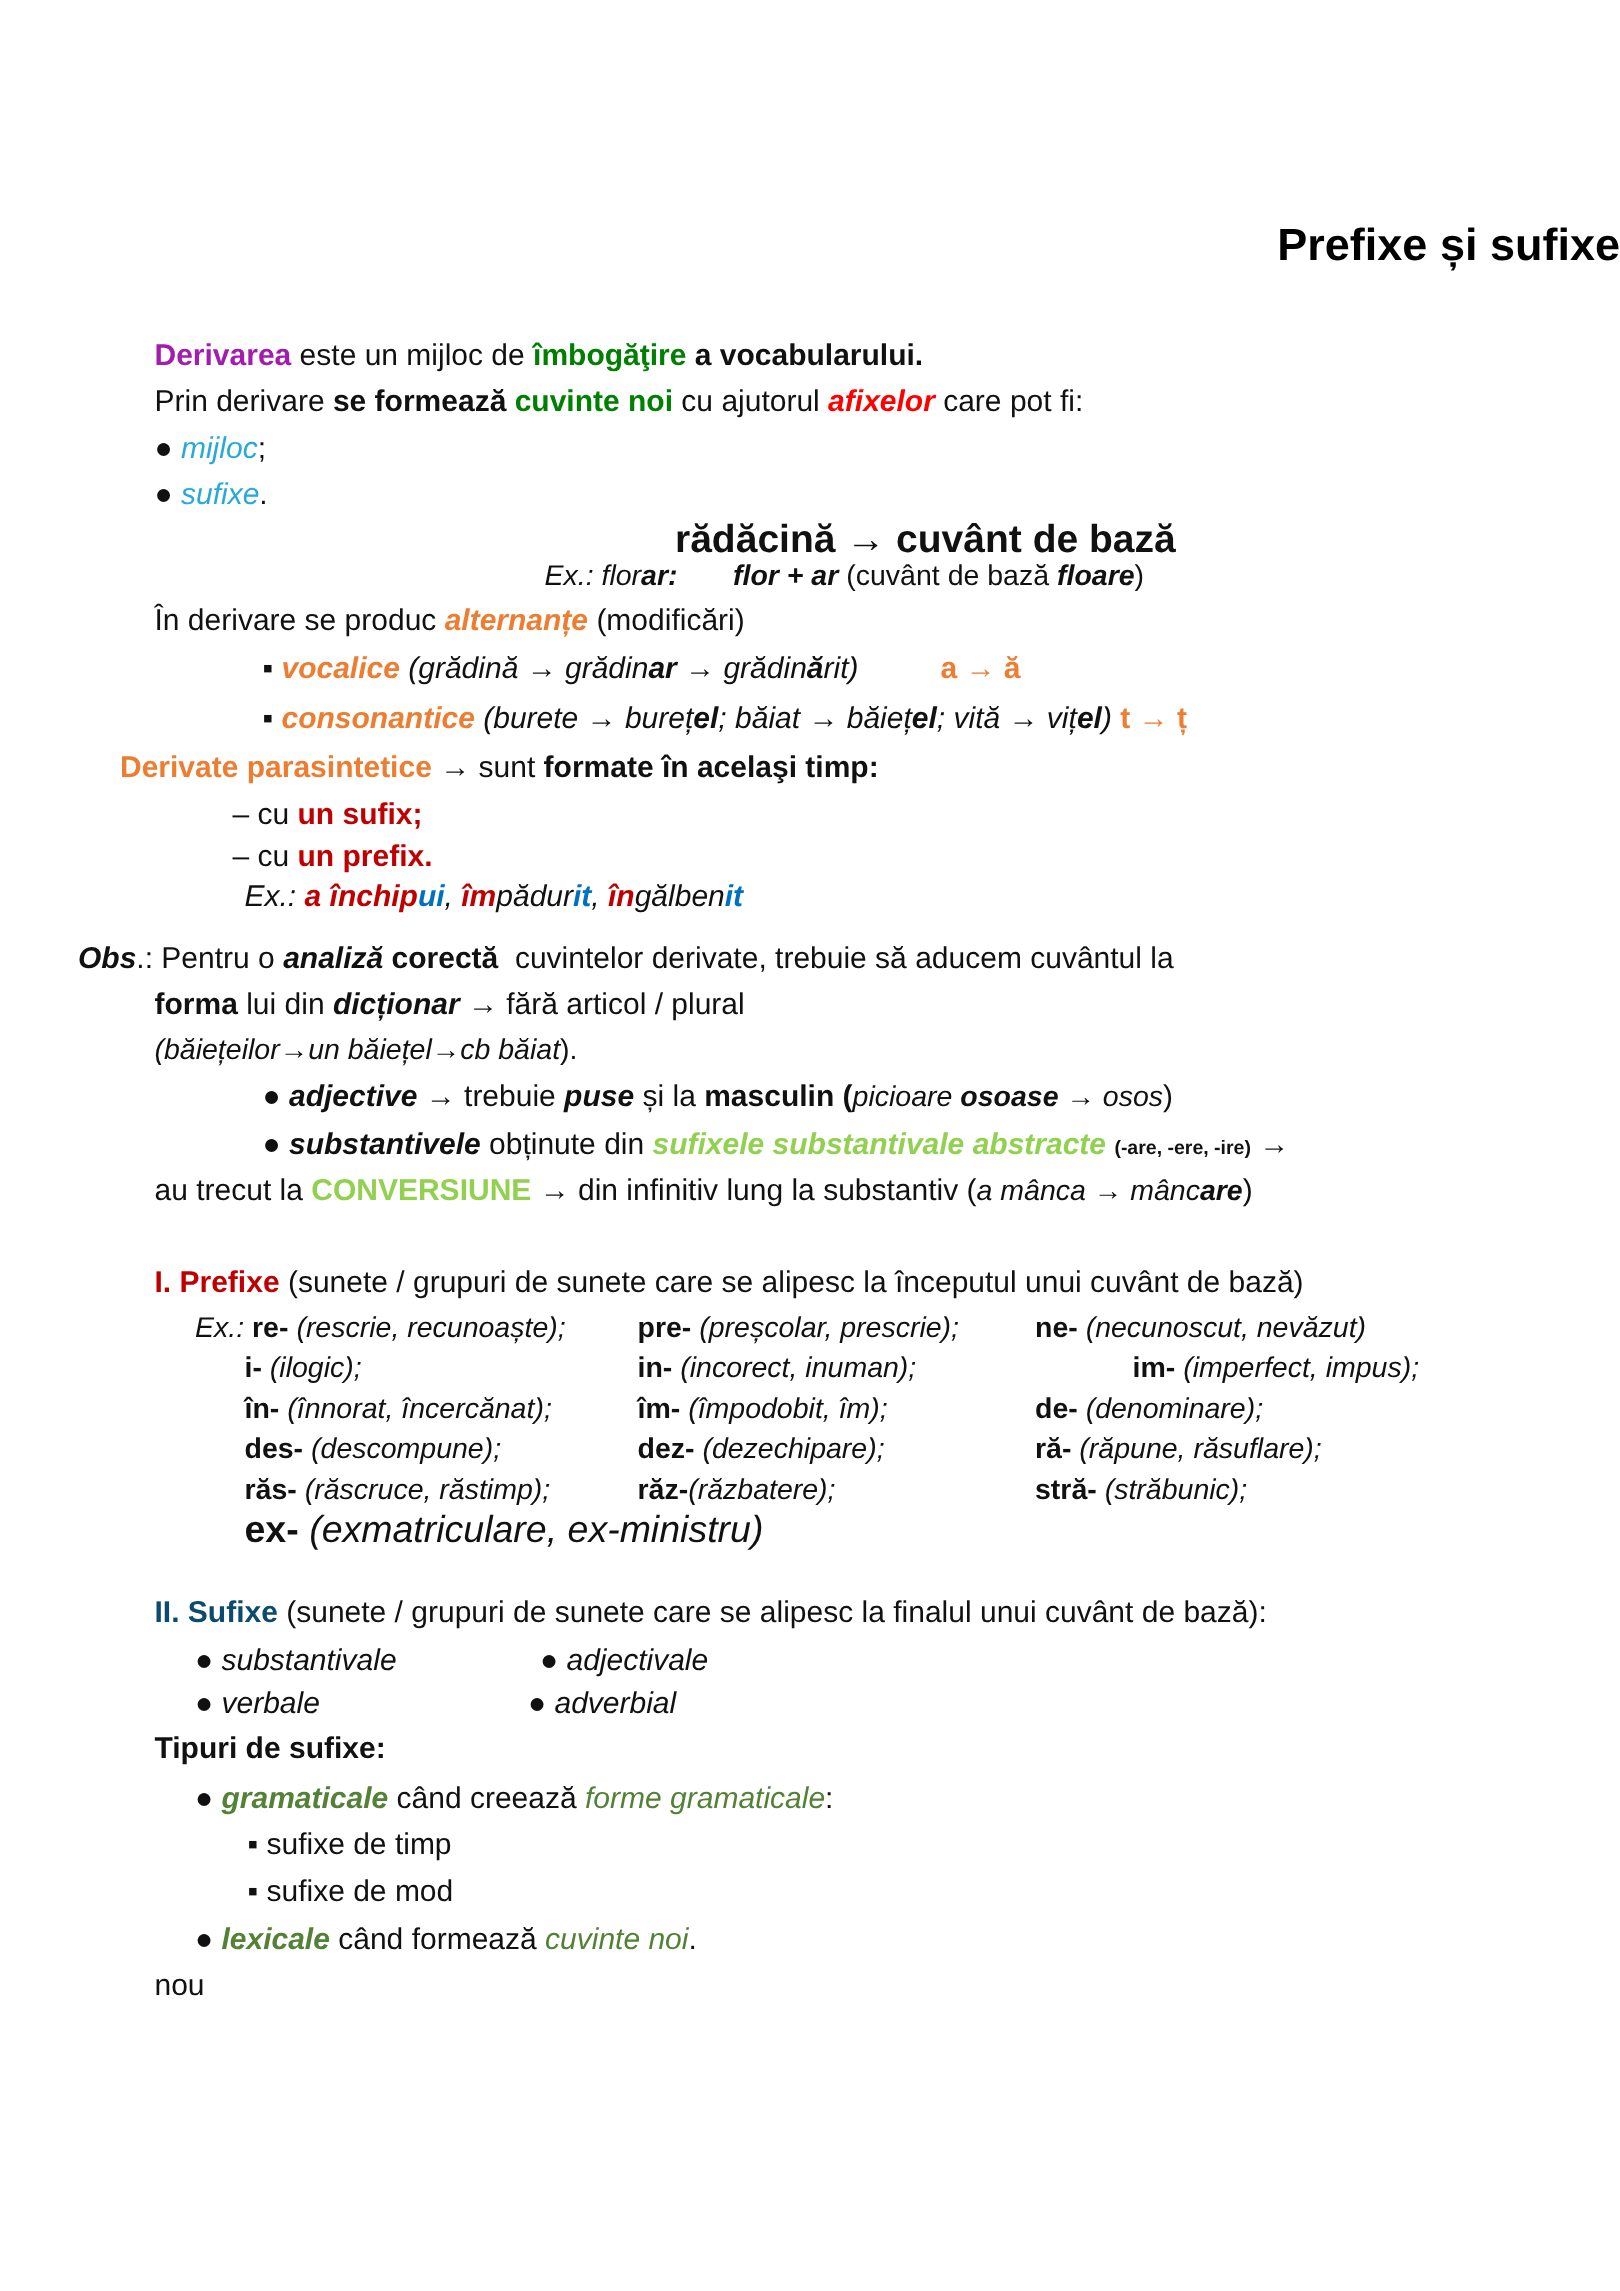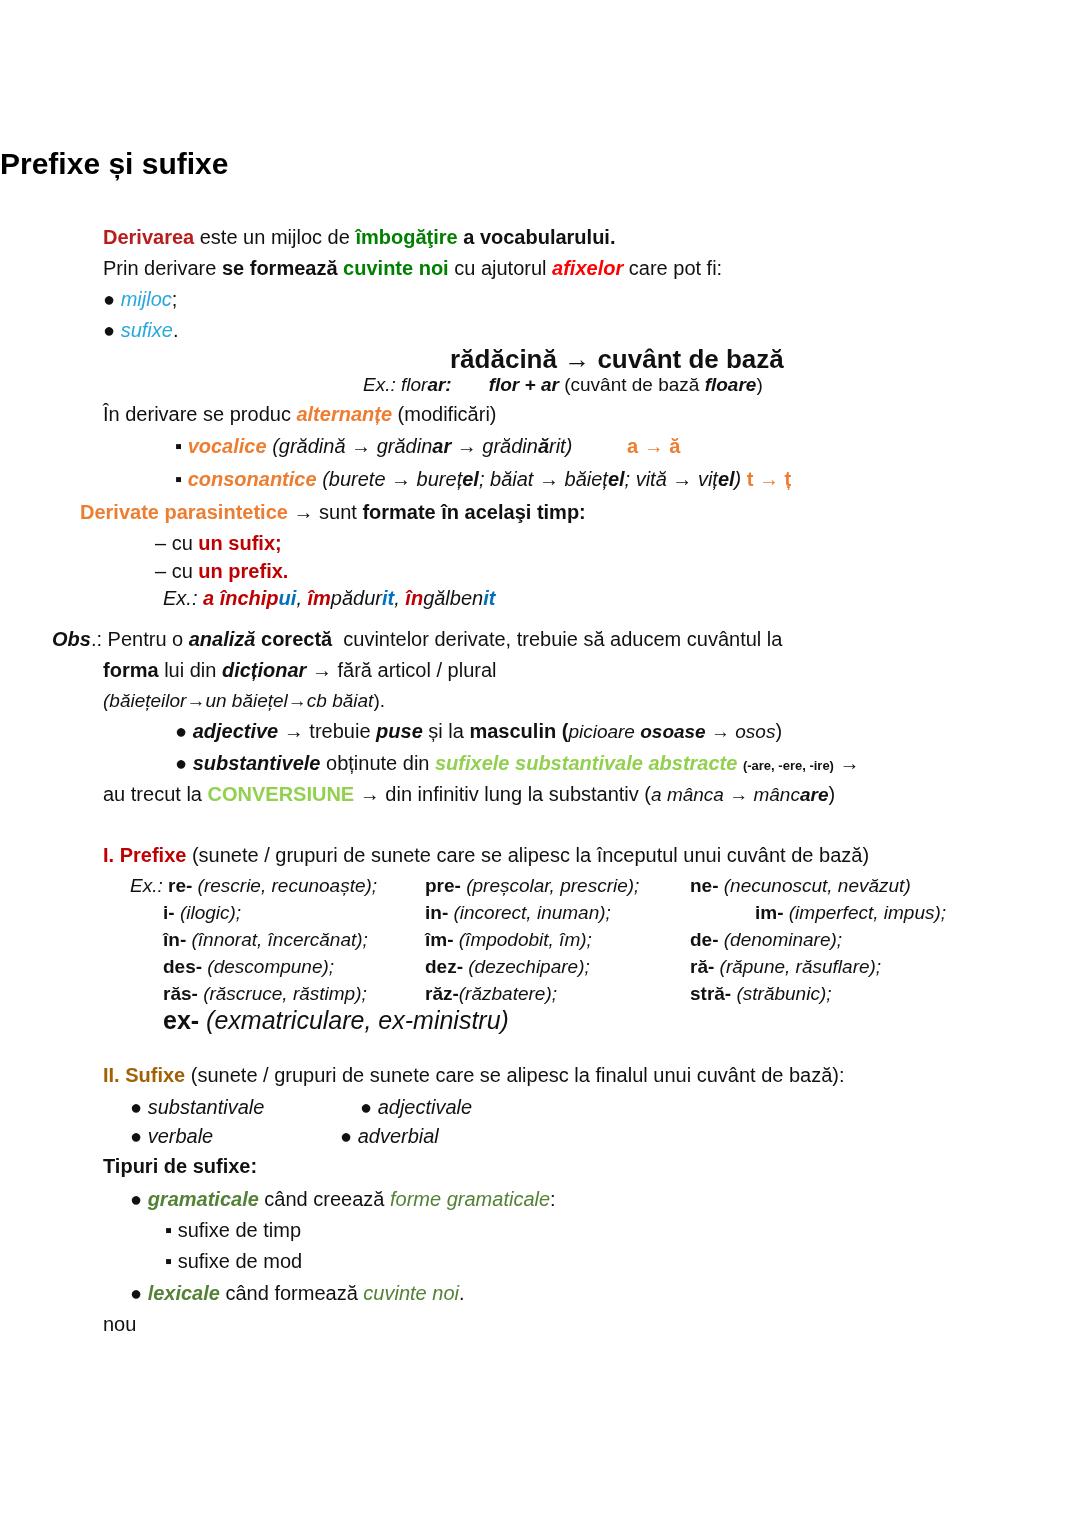--- a/index.html
+++ b/index.html
@@ -7,21 +7,21 @@
     position:relative;
     width:1080px; height:1527px;
     margin:0 auto;
     background:#ffffff;
     font-family:"Liberation Sans", sans-serif;
     color:#111111;
     overflow:hidden;
   }
   #page-title {
     margin:145px 0 0 0;
-    text-align:left;
+    text-align:right;
     font-size:30px;
     font-weight:700;
     line-height:38px;
     color:#000000;
     font-family:"Liberation Sans", sans-serif;
   }
   .line {
     position:relative;
     white-space:pre;
     font-size:20px;
@@ -30,21 +30,21 @@
   .line span { display:inline; }
   .b { font-weight:700; }
   .i { font-style:italic; }
 </style>
 </head>
 <body>
 
 <div id="page">
   <h1 id="page-title">Prefixe și sufixe</h1>
   <div id="doc">
-      <div class="line" style="margin-top: 39px; height: 31px; line-height: 31px; padding-left: 103px;"><span class="b" style="color: #b91c1c;">Derivarea</span><span> este un mijloc de </span><span class="b" style="color: rgb(0, 128, 0);">îmbogăţire</span><span class="b"> a vocabularului.</span></div>
+      <div class="line" style="margin-top: 39px; height: 31px; line-height: 31px; padding-left: 103px;"><span class="b" style="color: #a21caf;">Derivarea</span><span> este un mijloc de </span><span class="b" style="color: rgb(0, 128, 0);">îmbogăţire</span><span class="b"> a vocabularului.</span></div>
       <div class="line" style="height: 31px; line-height: 31px; padding-left: 103px;"><span>Prin derivare </span><span class="b">se formează </span><span class="b" style="color: rgb(0, 128, 0);">cuvinte noi</span><span> cu ajutorul </span><span class="b i" style="color: rgb(255, 0, 0);">afixelor</span><span> care pot fi:</span></div>
       <div class="line" style="height: 31px; line-height: 31px; padding-left: 103px;"><span>● </span><span class="i" style="color: rgb(41, 168, 220);">mijloc</span><span>;</span></div>
       <div class="line" style="height: 31px; line-height: 31px; padding-left: 103px;"><span>● </span><span class="i" style="color: rgb(41, 168, 220);">sufixe</span><span>.</span></div>
       <div class="line" style="height: 26px; line-height: 26px; font-size: 26px; padding-left: 450px;"><span class="b">rădăcină → cuvânt de bază</span></div>
       <div class="line" style="height: 26px; line-height: 26px; font-size: 19px; padding-left: 363px;"><span class="i">Ex.: flor</span><span class="b i">ar:</span><span>       </span><span class="b i">flor + ar</span><span> (cuvânt de bază </span><span class="b i">floare</span><span>)</span></div>
       <div class="line" style="height: 32px; line-height: 32px; padding-left: 103px;"><span>În derivare se produc </span><span class="b i" style="color: rgb(237, 125, 49); text-align: right;">alternanțe</span><span> (modificări)</span></div>
       <div class="line" style="height: 33px; line-height: 33px; padding-left: 175px;"><span>▪ </span><span class="b i" style="color: rgb(237, 125, 49);">vocalice</span><span class="i"> (</span><span class="i">grădină → grădin</span><span class="b i">ar</span><span class="i"> → grădin</span><span class="b i">ă</span><span class="i">rit</span><span class="i">)</span><span class="b" style="color: rgb(237, 125, 49); position: absolute; left: 627px;">a → ă</span></div>
       <div class="line" style="height: 33px; line-height: 33px; padding-left: 175px;"><span>▪ </span><span class="b i" style="color: rgb(237, 125, 49);">consonantice</span><span class="i"> (</span><span class="i">burete → bureț</span><span class="b i">el</span><span class="i">; băiat → băieț</span><span class="b i">el</span><span class="i">; vită → viț</span><span class="b i">el</span><span class="i">)</span><span class="b" style="color: rgb(237, 125, 49);"> t → ț</span></div>
       <div class="line" style="height: 32px; line-height: 32px; padding-left: 80px;"><span class="b" style="color: rgb(237, 125, 49);">Derivate parasintetice</span><span> → sunt </span><span class="b">formate în acelaşi timp:</span></div>
       <div class="line" style="height: 30px; line-height: 30px; padding-left: 155px;"><span>– cu </span><span class="b" style="color: rgb(192, 0, 0);">un sufix;</span></div>
@@ -56,23 +56,23 @@
       <div class="line" style="height: 31px; line-height: 31px; padding-left: 175px;"><span>● </span><span class="b i">adjective</span><span> → trebuie </span><span class="b i">puse</span><span> și la </span><span class="b">masculin (</span><span class="i" style="font-size: 19px;">picioare </span><span class="b i" style="font-size: 19px;">osoase</span><span class="i" style="font-size: 19px;"> → osos</span><span>)</span></div>
       <div class="line" style="height: 32px; line-height: 32px; padding-left: 175px;"><span>● </span><span class="b i">substantivele</span><span> obținute din </span><span class="b i" style="color: rgb(146, 208, 80);">sufixele substantivale abstracte</span><span> </span><span class="b" style="font-size: 13px;">(-are, -ere, -ire)</span><span> →</span></div>
       <div class="line" style="height: 31px; line-height: 31px; padding-left: 103px;"><span>au trecut la </span><span class="b" style="color: rgb(146, 208, 80);">CONVERSIUNE</span><span> → din infinitiv lung la substantiv (</span><span class="i" style="font-size: 19px;">a mânca → mânc</span><span class="b i" style="font-size: 19px;">are</span><span>)</span></div>
       <div class="line" style="margin-top: 29px; height: 33px; line-height: 33px; padding-left: 103px;"><span class="b" style="color: rgb(192, 0, 0);">I. Prefixe</span><span> (sunete / grupuri de sunete care se alipesc la începutul unui cuvânt de bază)</span></div>
       <div class="line" style="height: 27px; line-height: 27px; font-size: 19px;"><span style="position: absolute; left: 130px;"><span class="i">Ex.: </span><span class="b">re- </span><span class="i">(rescrie, recunoaște);</span></span><span style="position: absolute; left: 425px;"><span class="b">pre- </span><span class="i">(preșcolar, prescrie);</span></span><span style="position: absolute; left: 690px;"><span class="b">ne- </span><span class="i">(necunoscut, nevăzut)</span></span></div>
       <div class="line" style="height: 27px; line-height: 27px; font-size: 19px;"><span style="position: absolute; left: 163px;"><span class="b">i- </span><span class="i">(ilogic);</span></span><span style="position: absolute; left: 425px;"><span class="b">in- </span><span class="i">(incorect, inuman);</span></span><span style="position: absolute; left: 755px;"><span class="b">im- </span><span class="i">(imperfect, impus);</span></span></div>
       <div class="line" style="height: 27px; line-height: 27px; font-size: 19px;"><span style="position: absolute; left: 163px;"><span class="b">în- </span><span class="i">(înnorat, încercănat);</span></span><span style="position: absolute; left: 425px;"><span class="b">îm- </span><span class="i">(împodobit, îm);</span></span><span style="position: absolute; left: 690px;"><span class="b">de- </span><span class="i">(denominare);</span></span></div>
       <div class="line" style="height: 27px; line-height: 27px; font-size: 19px;"><span style="position: absolute; left: 163px;"><span class="b">des- </span><span class="i">(descompune);</span></span><span style="position: absolute; left: 425px;"><span class="b">dez- </span><span class="i">(dezechipare);</span></span><span style="position: absolute; left: 690px;"><span class="b">ră- </span><span class="i">(răpune, răsuflare);</span></span></div>
       <div class="line" style="height: 27px; line-height: 27px; font-size: 19px;"><span style="position: absolute; left: 163px;"><span class="b">răs- </span><span class="i">(răscruce, răstimp);</span></span><span style="position: absolute; left: 425px;"><span class="b">răz-</span><span class="i">(răzbatere);</span></span><span style="position: absolute; left: 690px;"><span class="b">stră- </span><span class="i">(străbunic);</span></span></div>
       <div class="line" style="height: 27px; line-height: 27px; font-size: 25px;"><span style="position: absolute; left: 163px;"><span class="b">ex- </span><span class="i">(exmatriculare, ex-ministru)</span></span></div>
-      <div class="line" style="margin-top: 25px; height: 33px; line-height: 33px; padding-left: 103px;"><span class="b" style="color: #a16207;">II. Sufixe</span><span> (sunete / grupuri de sunete care se alipesc la finalul unui cuvânt de bază):</span></div>
+      <div class="line" style="margin-top: 25px; height: 33px; line-height: 33px; padding-left: 103px;"><span class="b" style="color: #0c4a6e;">II. Sufixe</span><span> (sunete / grupuri de sunete care se alipesc la finalul unui cuvânt de bază):</span></div>
       <div class="line" style="height: 31px; line-height: 31px;"><span style="position: absolute; left: 130px;"><span>● </span><span class="i">substantivale</span></span><span style="position: absolute; left: 360px;"><span>● </span><span class="i">adjectivale</span></span></div>
-      <div class="line" style="height: 27px; line-height: 27px;"><span style="position: absolute; left: 130px;"><span>● </span><span class="i">verbale</span></span><span style="position: absolute; left: 340px;"><span>● </span><span class="i">adverbial</span></span></div>
+      <div class="line" style="height: 27px; line-height: 27px;"><span style="position: absolute; left: 130px;"><span>● </span><span class="i">verbale</span></span><span style="position: absolute; left: 352px;"><span>● </span><span class="i">adverbial</span></span></div>
       <div class="line" style="height: 33px; line-height: 33px; padding-left: 103px;"><span class="b">Tipuri de sufixe</span><span class="b">:</span></div>
       <div class="line" style="height: 32px; line-height: 32px; padding-left: 130px;"><span>● </span><span class="b i" style="color: rgb(83, 129, 53);">gramaticale</span><span> când creează </span><span class="i" style="color: rgb(83, 129, 53);">forme gramaticale</span><span>:</span></div>
       <div class="line" style="height: 30px; line-height: 30px; padding-left: 165px;"><span>▪ sufixe de timp</span></div>
       <div class="line" style="height: 32px; line-height: 32px; padding-left: 165px;"><span>▪ sufixe de mod</span></div>
       <div class="line" style="height: 32px; line-height: 32px; padding-left: 130px;"><span>● </span><span class="b i" style="color: rgb(83, 129, 53);">lexicale</span><span> când formează </span><span class="i" style="color: rgb(83, 129, 53);">cuvinte noi</span><span>.</span></div>
       <div class="line" style="height: 31px; line-height: 31px; padding-left: 103px;"><span>nou</span></div>
     </div>
 </div>
 
 </body></html>

